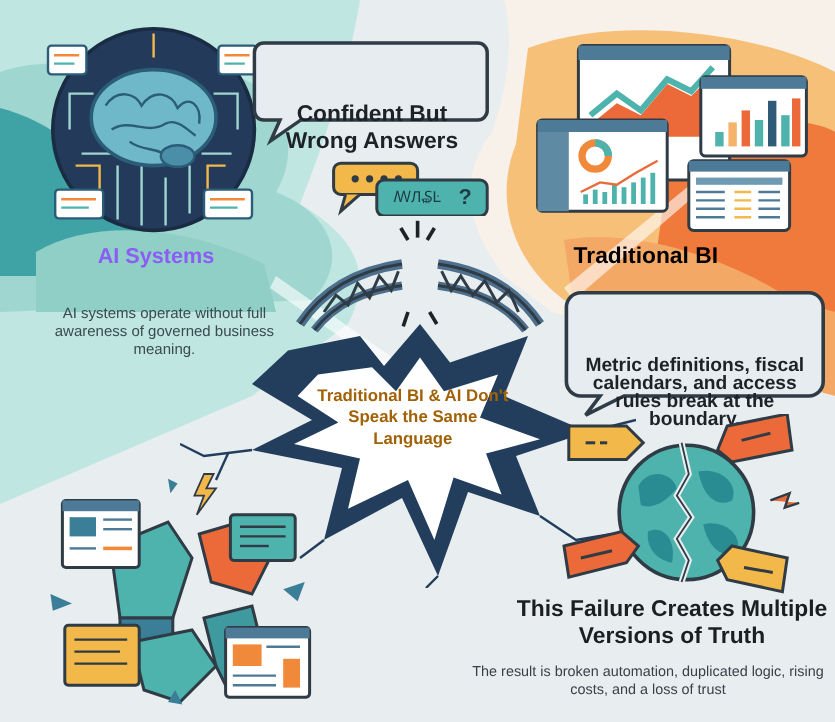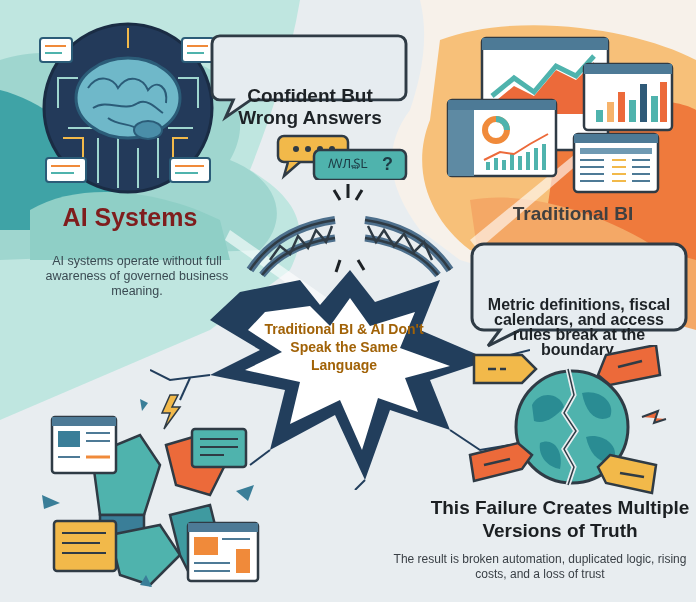--- a/index.html
+++ b/index.html
@@ -1,20 +1,20 @@
 <!DOCTYPE html>
 <html><head>
 <meta charset="utf-8">
 <style>
   html,body{margin:0;padding:0;}
   body{width:696px;height:602px;overflow:hidden;position:relative;background:#e8edf0;font-family:"Liberation Sans","DejaVu Sans",sans-serif;}
   .abs{position:absolute;}
   .bg{position:absolute;left:0;top:0;}
-  .title-ai{left:60px;top:203px;width:140px;text-align:center;font-size:25px;font-weight:bold;color:#7f1d1d;}
-  .title-bi{left:478px;top:203px;width:190px;text-align:center;font-size:19px;font-weight:bold;color:#404040;}
+  .title-ai{left:60px;top:203px;width:140px;text-align:center;font-size:18px;font-weight:bold;color:#8b5cf6;}
+  .title-bi{left:478px;top:203px;width:190px;text-align:left;font-size:19px;font-weight:bold;color:#000000;}
   .desc-ai{left:42px;top:254px;width:190px;font-size:12.5px;line-height:15px;color:#3a4a52;text-align:center;}
   .bubble-text{font-weight:bold;text-align:center;color:#1d2226;margin-top:43px;}
   .confident{left:220px;top:42px;width:180px;font-size:19px;line-height:22px;}
   .metric{left:484px;top:254px;width:190px;font-size:16px;line-height:15px;}
   .center-text{left:262px;top:320px;width:164px;text-align:center;font-size:14px;line-height:18px;font-weight:bold;color:#a16207;}
   .failure-title{left:410px;top:496px;width:300px;text-align:center;font-size:19px;line-height:23px;font-weight:bold;color:#1b1f22;}
   .failure-desc{left:380px;top:552px;width:320px;text-align:center;font-size:12px;line-height:15px;color:#3a4046;}
 </style>
 </head>
 <body>

